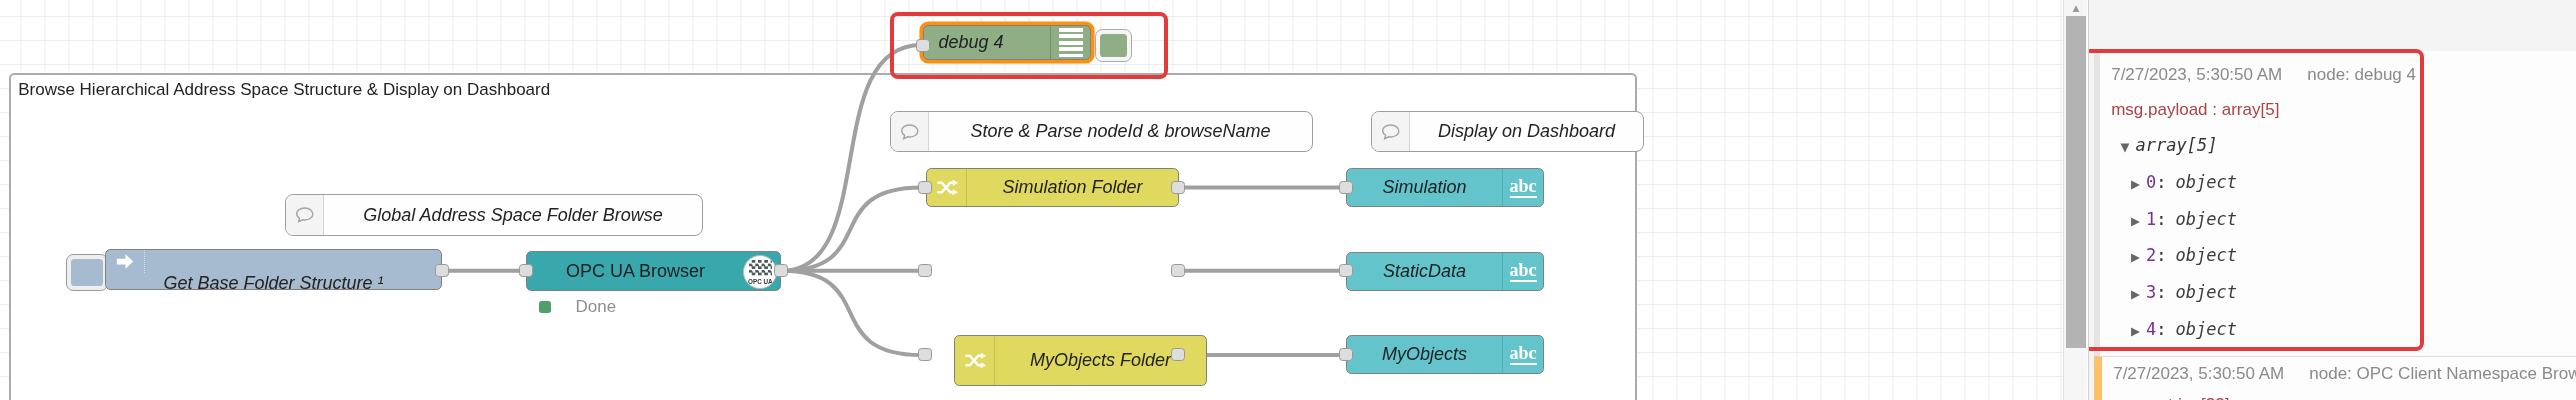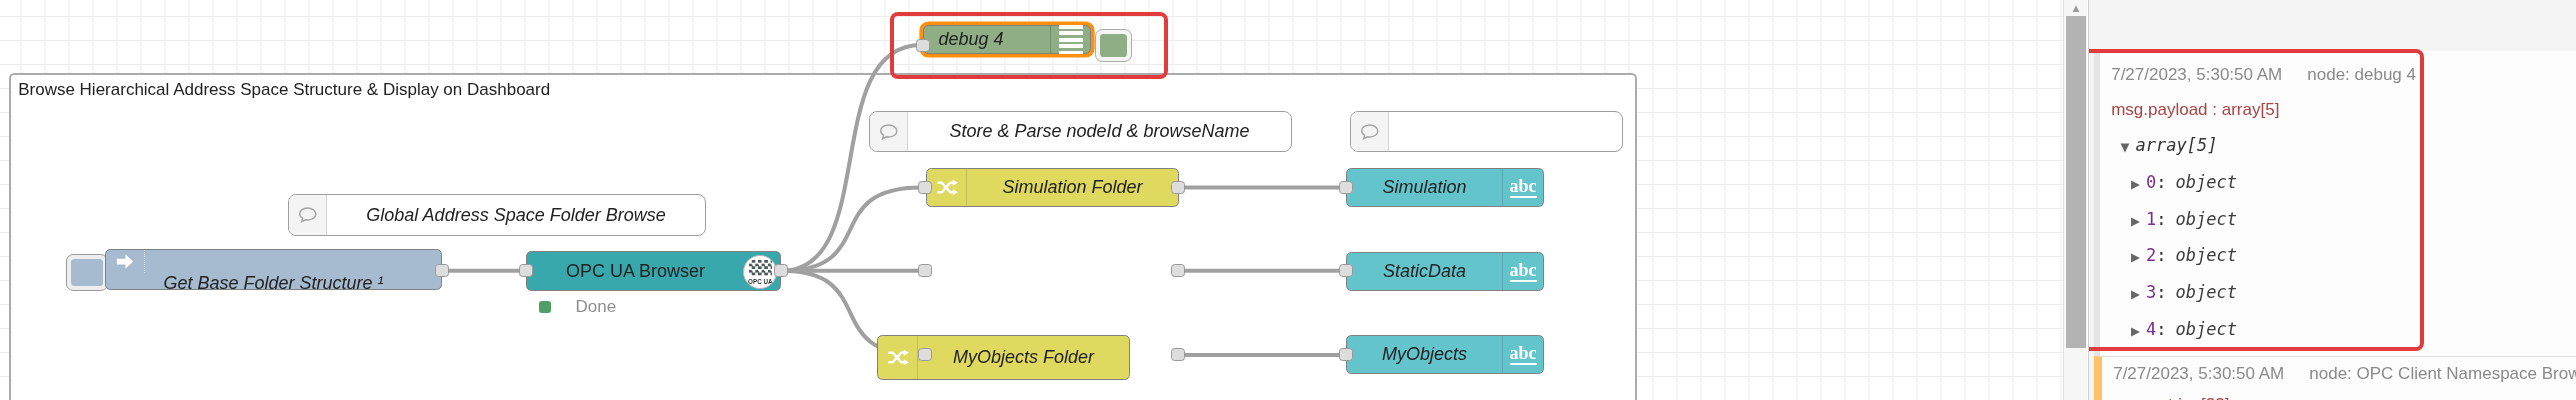--- a/index.html
+++ b/index.html
@@ -26,21 +26,21 @@
   .port { position:absolute; width:14.3px; height:12.5px; background:#ddd; border:1.8px solid #999; border-radius:3.6px; }
 
   .node {
     position:absolute; display:flex; align-items:center;
     border:0.9px solid #808080; border-radius:5.4px; color:#333;
   }
   .node .lbl { flex:1; text-align:center; font-size:18px; font-style:italic; color:#222; white-space:nowrap; }
   .lbl.upright { font-style:normal; }
 
   
-  .comment { background:#fefefe; border:0.9px solid #9e9e9e; border-radius:8px; }
+  .comment { background:#fefefe; border:0.9px solid #9e9e9e; border-radius:8px;margin-left:21px; }
   .comment .icon-sec { width:38px; align-self:stretch; background:#f4f4f4; border-right:0.9px solid #d5d5d5;
     border-radius:7.2px 0 0 7.2px; display:flex; align-items:center; justify-content:center; }
 
   
   .inject-btn { position:absolute; left:66px; top:254px; width:42px; height:37px;
     background:#eee; border:1.8px solid #999; border-radius:7.2px; }
   .inject-btn .inner { position:absolute; inset:3.6px; background:#a6bbcf; border-radius:3.6px; }
   .inject { background:#a6bbcf; }
   .inject .icon-sec { width:39px; align-self:stretch; display:flex; align-items:center; justify-content:center;
     border-right:1.8px dotted rgba(255,255,255,.55); }
@@ -117,21 +117,21 @@
       <path class="wire" d="M494 302 H587"></path>
       <path class="wire" d="M872 302 C982 302 915 50 1028 50"></path>
       <path class="wire" d="M872 302 C982 302 915 209 1028 209"></path>
       <path class="wire" d="M872 302 H1028"></path>
       <path class="wire" d="M872 302 C982 302 915 396 1028 396"></path>
       <path class="wire" d="M1315 209 H1500"></path>
       <path class="wire" d="M1315 302 H1500"></path>
       <path class="wire" d="M1315 396 H1500"></path>
     </svg>
 
-    <div class="node comment" style="left:288px; top:194px; width:418px; height:42px;">
+    <div class="node comment" style="left:264px; top:194px; width:418px; height:42px;">
       <div class="icon-sec">
         <svg width="21.5" height="21.5" viewBox="0 0 24 24">
             <path d="M12 4.5c-5.2 0-9 2.8-9 6.3 0 2 1.2 3.8 3.2 5L5.2 19.8l4.4-2.2c.8.1 1.6.2 2.4.2 5.2 0 9-2.8 9-6.5S17.2 4.5 12 4.5z" fill="none" stroke="#a5a5a5" stroke-width="1.6"></path>
           </svg>
       </div>
       <div class="lbl">Global Address Space Folder Browse</div>
     </div>
 
     <div class="node comment" style="left:869px; top:111px; width:423px; height:41px;">
       <div class="icon-sec">
@@ -141,20 +141,21 @@
       </div>
       <div class="lbl">Store &amp; Parse nodeId &amp; browseName</div>
     </div>
 
     <div class="node comment" style="left:1350px; top:111px; width:273px; height:41px;">
       <div class="icon-sec">
         <svg width="21.5" height="21.5" viewBox="0 0 24 24">
             <path d="M12 4.5c-5.2 0-9 2.8-9 6.3 0 2 1.2 3.8 3.2 5L5.2 19.8l4.4-2.2c.8.1 1.6.2 2.4.2 5.2 0 9-2.8 9-6.5S17.2 4.5 12 4.5z" fill="none" stroke="#a5a5a5" stroke-width="1.6"></path>
           </svg>
       </div>
+      <div class="lbl">Display on Dashboard</div>
     </div>
 
     <div class="inject-btn">
         <div class="inner"></div>
       </div>
     <div class="node inject" style="left:105px; top:249px; width:337px; height:41px;flex-direction:column;">
       <div class="icon-sec">
         <svg width="23" height="23" viewBox="0 0 24 24">
             <path d="M3 9 h9 V4.5 l8 7.5 -8 7.5 V15 H3 z" fill="#fff"></path>
           </svg>
@@ -167,42 +168,42 @@
       <div class="opc-icon">
         <div class="opc-check"></div>
         <div class="opc-txt">OPC UA</div>
       </div>
     </div>
     <div class="status">
       <div class="status-dot"></div>
       <div class="status-txt">Done</div>
     </div>
 
-    <div class="node debugnode" style="left:923px; top:25px; width:168px; height:29px;gap:32px;">
+    <div class="node debugnode" style="left:923px; top:25px; width:168px; height:35px;gap:32px;">
       <div class="lbl">debug 4</div>
       <div class="icon-sec">
           <div class="dbg-lines"></div>
         </div>
     </div>
     <div class="dbg-toggle">
         <div class="inner"></div>
       </div>
 
     <div class="node switch" style="left:926px; top:168px; width:253px; height:39px;">
       <div class="icon-sec">
         <svg width="23" height="23" viewBox="0 0 24 24" fill="none" stroke="#fff" stroke-width="2.6">
             <path d="M2.5 7 H7 L16 17 H19.5"></path>
             <path d="M2.5 17 H7 L16 7 H19.5"></path>
             <path d="M18.5 3.8 L24 7 L18.5 10.2 z" fill="#fff" stroke="none"></path>
             <path d="M18.5 13.8 L24 17 L18.5 20.2 z" fill="#fff" stroke="none"></path>
           </svg>
       </div>
       <div class="lbl">Simulation Folder</div>
     </div>
-    <div class="node switch" style="left:877px; top:335px; width:253px; height:45px;">
+    <div class="node switch" style="left:954px; top:335px; width:253px; height:51px;">
       <div class="icon-sec">
         <svg width="23" height="23" viewBox="0 0 24 24" fill="none" stroke="#fff" stroke-width="2.6">
             <path d="M2.5 7 H7 L16 17 H19.5"></path>
             <path d="M2.5 17 H7 L16 7 H19.5"></path>
             <path d="M18.5 3.8 L24 7 L18.5 10.2 z" fill="#fff" stroke="none"></path>
             <path d="M18.5 13.8 L24 17 L18.5 20.2 z" fill="#fff" stroke="none"></path>
           </svg>
       </div>
       <div class="lbl">MyObjects Folder</div>
     </div>

